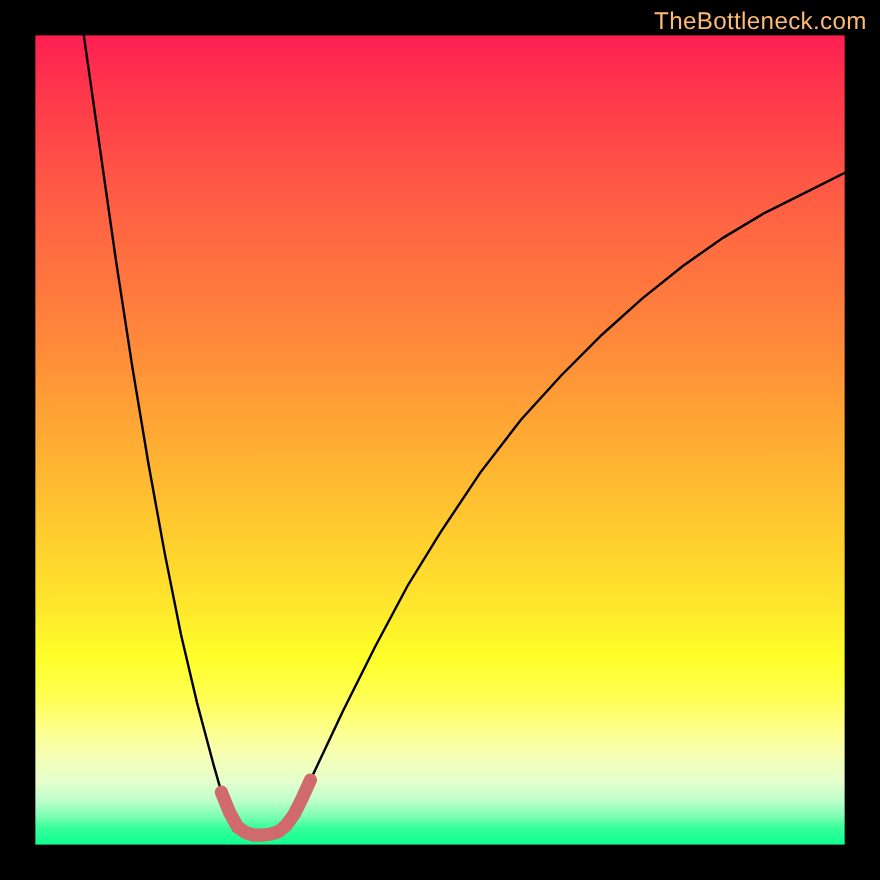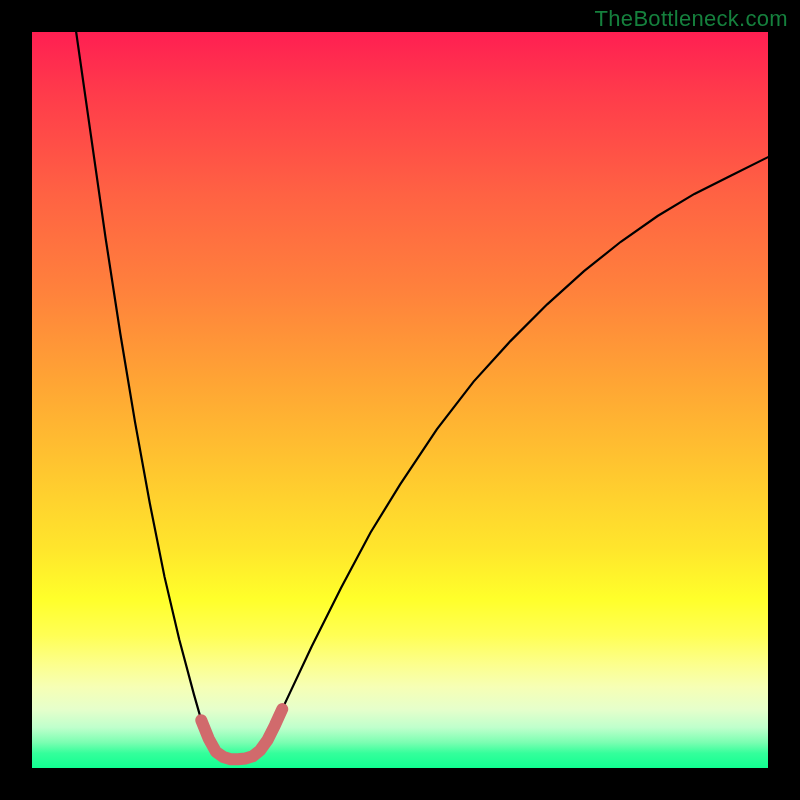--- a/index.html
+++ b/index.html
@@ -50,21 +50,21 @@
       #BFFFCC 94.5%,
       #7CFEB2 96.5%,
       #34FF9B 98%,
       #11FF91 100%
     );
   }
   .watermark {
     position: absolute;
     top: 6px;
     right: 12px;
-    color: #15803d;
+    color: #fdba74;
     font-size: 22px;
     font-weight: 500;
     letter-spacing: 0.3px;
     user-select: none;
     text-align: right;
   }
   svg.curves {
     position: absolute;
     left: 0;
     top: 0;

